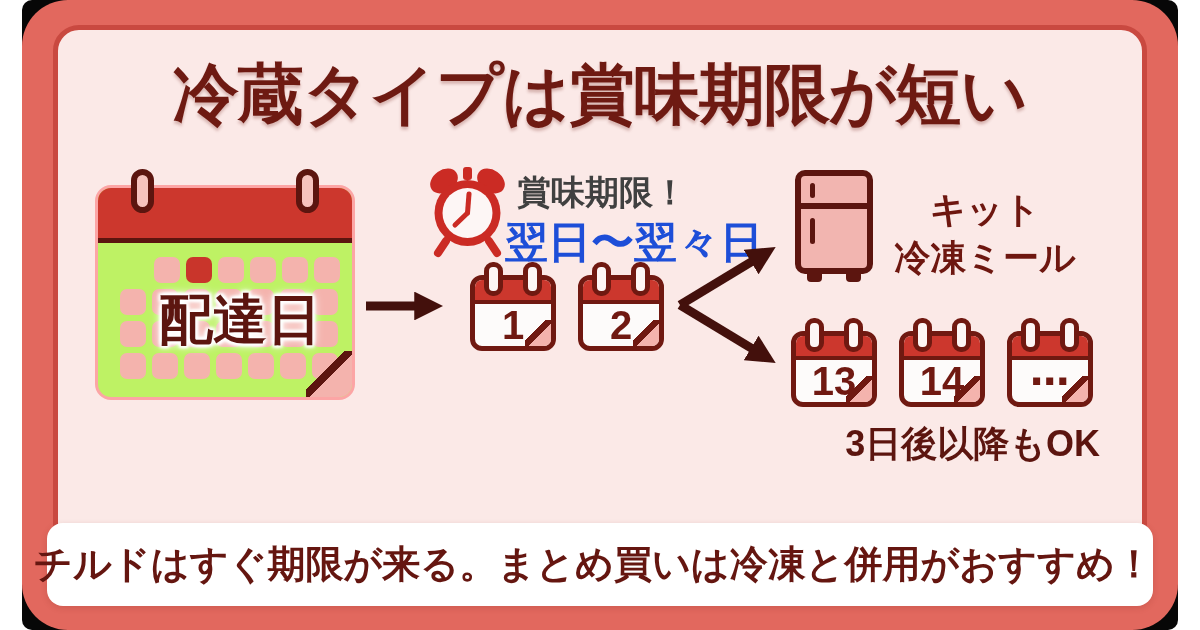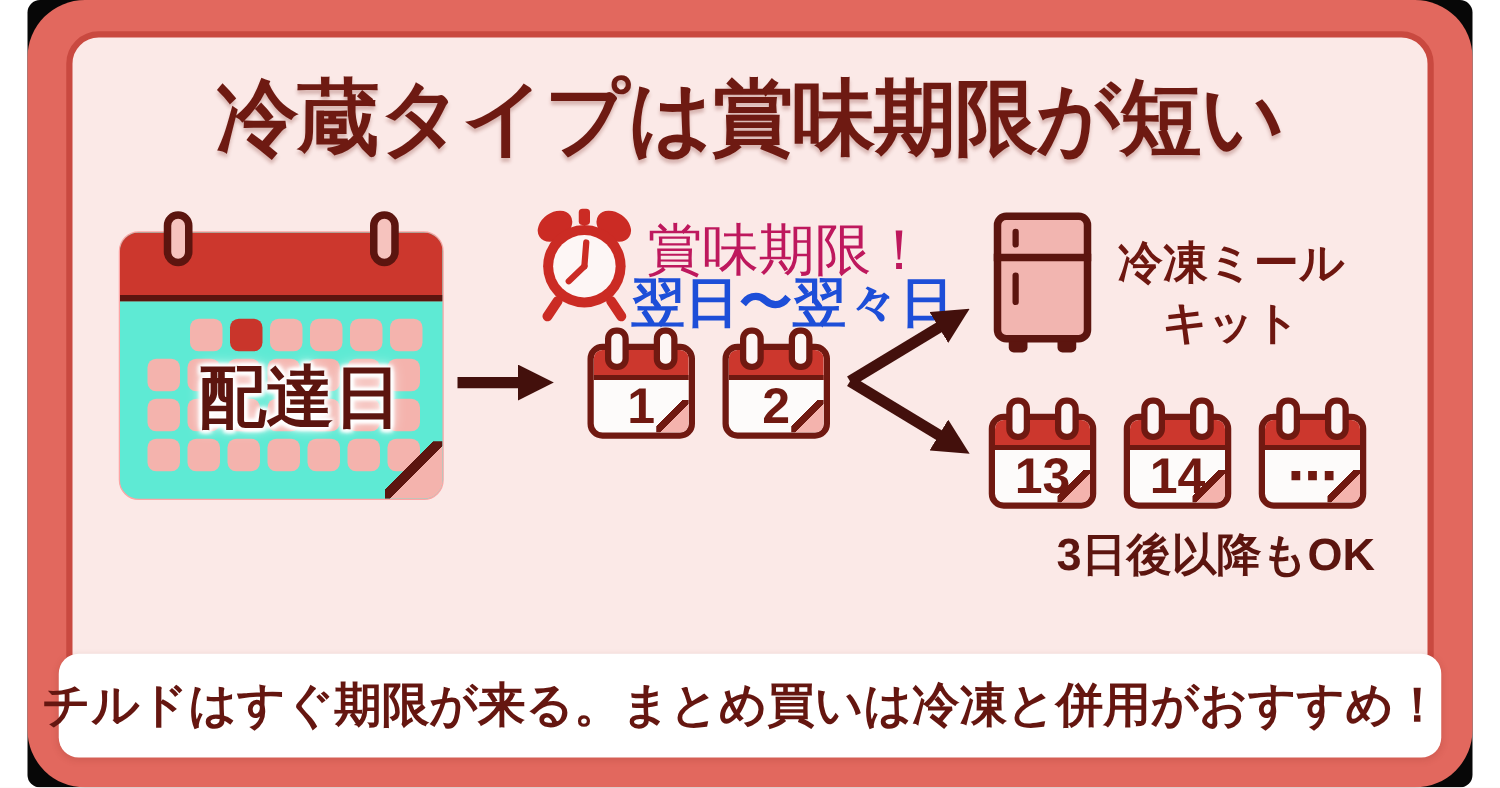--- a/index.html
+++ b/index.html
@@ -18,22 +18,22 @@
 
   .page-title { position:absolute; left:0; right:0; top:50px; text-align:center;
     font-size:66px; font-weight:bold; color:#6e1a12; letter-spacing:-1px;
     text-shadow:0 3px 3px rgba(110,26,18,0.25); }
 
   
   .bigcal { position:absolute; left:95px; top:185px; width:260px; height:215px; }
   .bigcal .ring { position:absolute; top:-16px; width:11px; height:32px;
     border:6px solid #5c150f; border-radius:12px; background:#f6c3be; z-index:3; }
   .bigcal .ring.r1 { left:36px; } .bigcal .ring.r2 { left:201px; }
-  .bigcal-frame { position:absolute; inset:0; background:#5eead4;
-    border:1px solid #fca5a5; border-radius:16px; overflow:hidden; }
+  .bigcal-frame { position:absolute; inset:0; background:#bef264;
+    border:3px solid #fca5a5; border-radius:16px; overflow:hidden; }
   .bigcal-header { height:50px; background:#cc372d; border-bottom:5px solid #5c150f; }
   .bigcal-grid { padding:14px 0 0 22px; }
   .bigcal-grid .row { display:flex; gap:6px; margin-bottom:6px; }
   .bigcal-grid .row.r1 { margin-left:34px; }
   .sq { width:26px; height:26px; border-radius:7px; background:#f4b3ad; flex:0 0 auto; }
   .sq.red { background:#c9352b; }
   .bigcal-label { position:absolute; left:30px; right:0; top:96px; text-align:center;
     font-size:54px; font-weight:bold; color:#5c150f; z-index:2;
     text-shadow:0 0 4px #fff,0 0 8px #fff,0 0 12px #fff,
       2px 2px 3px #fff,-2px -2px 3px #fff,2px -2px 3px #fff,-2px 2px 3px #fff; }
@@ -50,21 +50,21 @@
   .cal-header { height:20px; background:#cc372d; border-bottom:4px solid #701911; }
   .cal-num { position:absolute; left:0; right:0; top:24px; bottom:0;
     display:flex; align-items:center; justify-content:center;
     font-size:40px; font-weight:bold; color:#701911; }
   .cal-fold { position:absolute; right:0; bottom:0; width:26px; height:26px;
     background:linear-gradient(135deg, rgba(0,0,0,0) 0 40%, #701911 40% 56%, #f4b3ad 56% 100%); }
 
   
   .clock { position:absolute; left:425px; top:164px; width:85px; height:94px; }
   .expiry-heading { position:absolute; left:517px; top:170px;
-    font-size:45px; font-weight:normal; color:#be185d; }
+    font-size:34px; font-weight:bold; color:#404040; }
   .expiry-range { position:absolute; left:505px; top:214px;
     font-size:43px; font-weight:bold; color:#1d4ed8; }
 
   
   .arrow1 { position:absolute; left:362px; top:288px; width:88px; height:36px; }
   .branch { position:absolute; left:662px; top:230px; width:130px; height:150px; }
 
   
   .fridge { position:absolute; left:795px; top:170px; width:66px; height:92px;
     background:#f2b5b0; border:6px solid #5c150f; border-radius:10px; }
@@ -198,22 +198,22 @@
   </svg>
 
   <div class="fridge">
     <div class="divider"></div>
     <div class="handle h1"></div>
     <div class="handle h2"></div>
     <div class="foot f1"></div>
     <div class="foot f2"></div>
   </div>
   <div class="frozen-label">
+    <span>キット</span>
     <span>冷凍ミール</span>
-    <span>キット</span>
   </div>
 
   <div class="cal" style="left:791px; top:331px;">
     <span class="ring r1"></span>
     <span class="ring r2"></span>
     <div class="cal-frame">
       <div class="cal-header"></div>
       <div class="cal-num">13</div>
       <div class="cal-fold"></div>
     </div>

